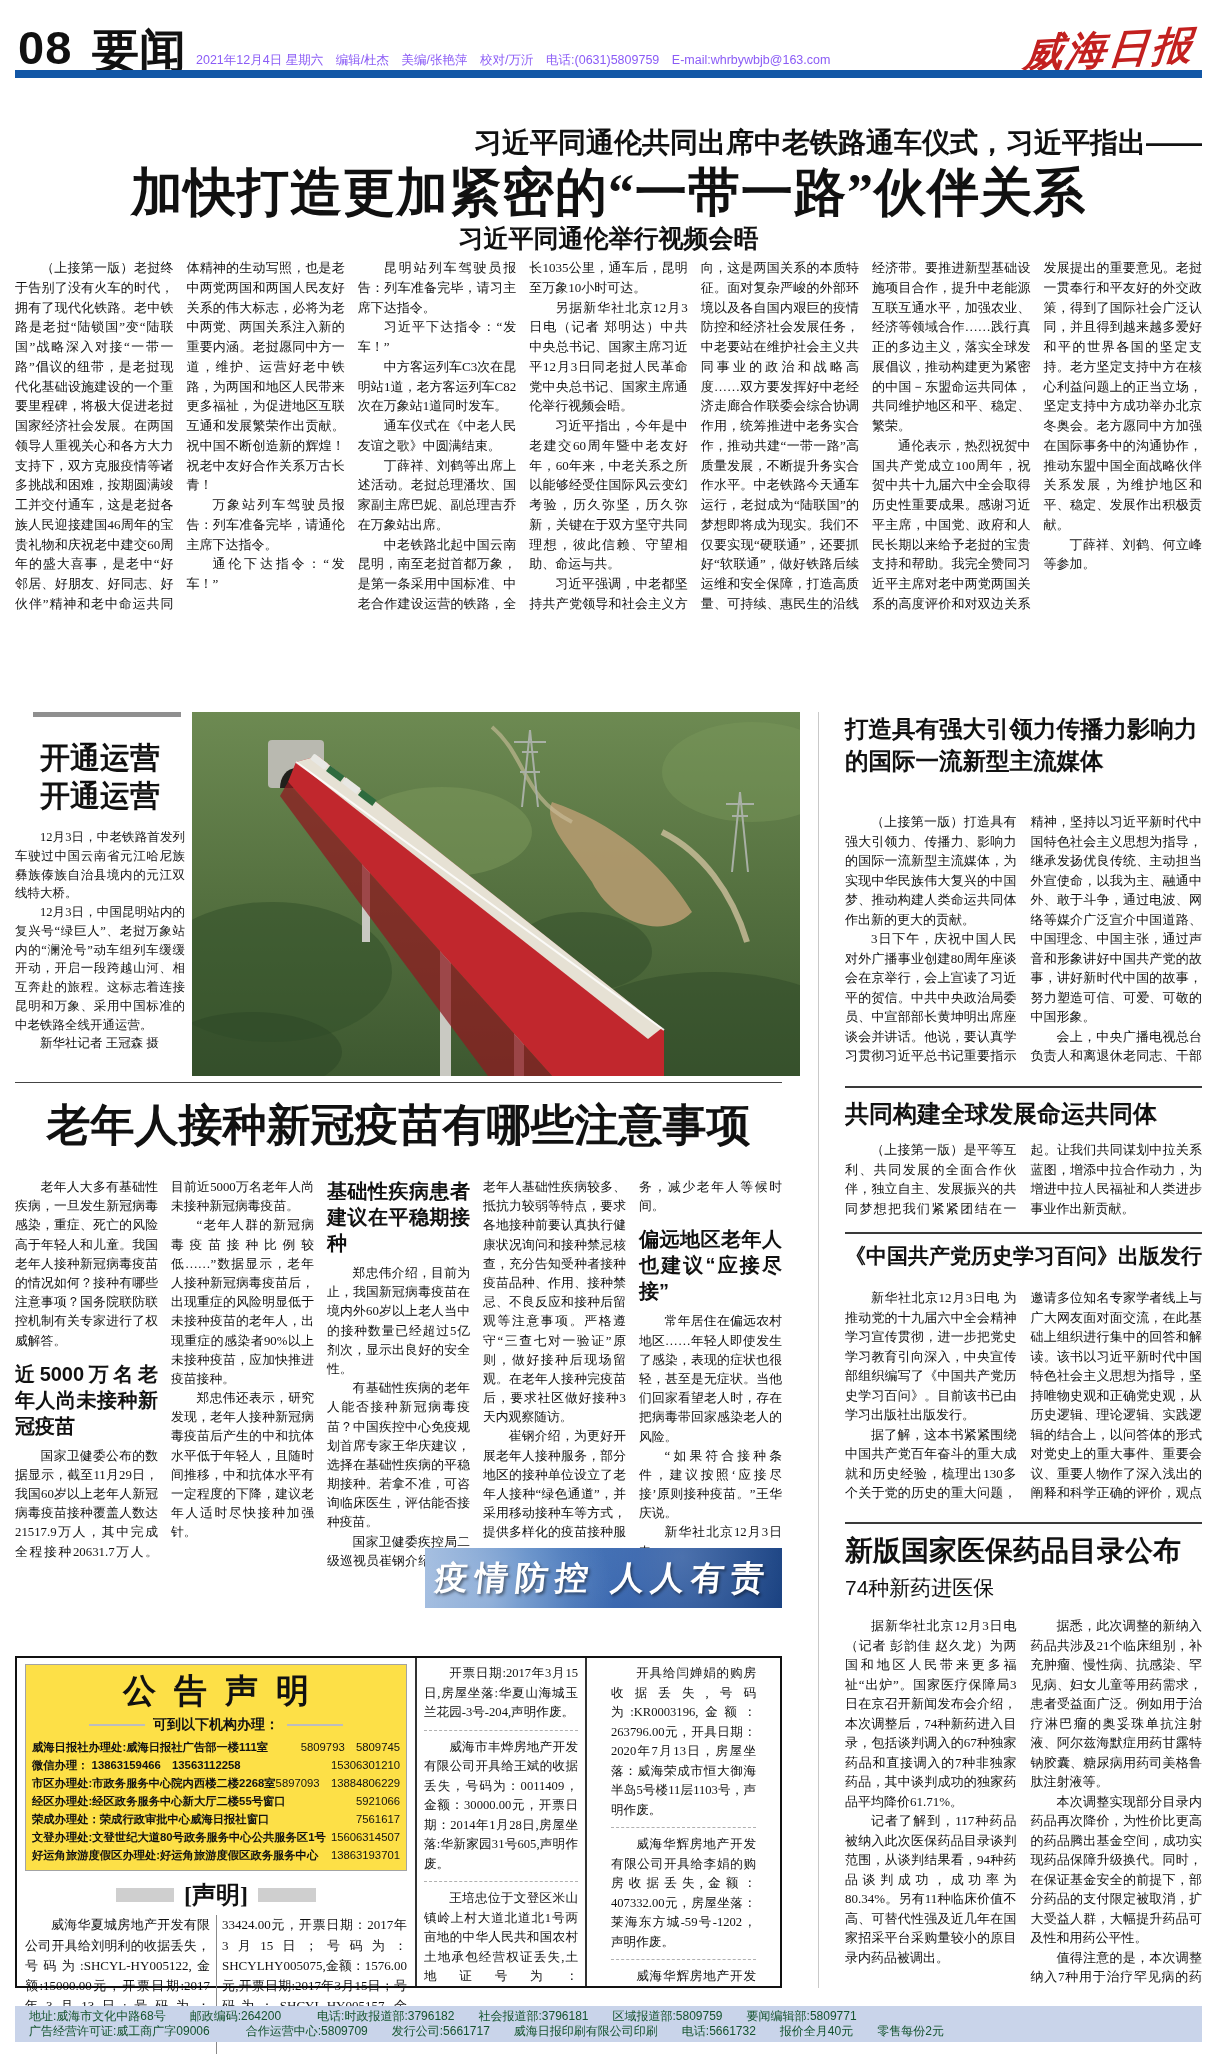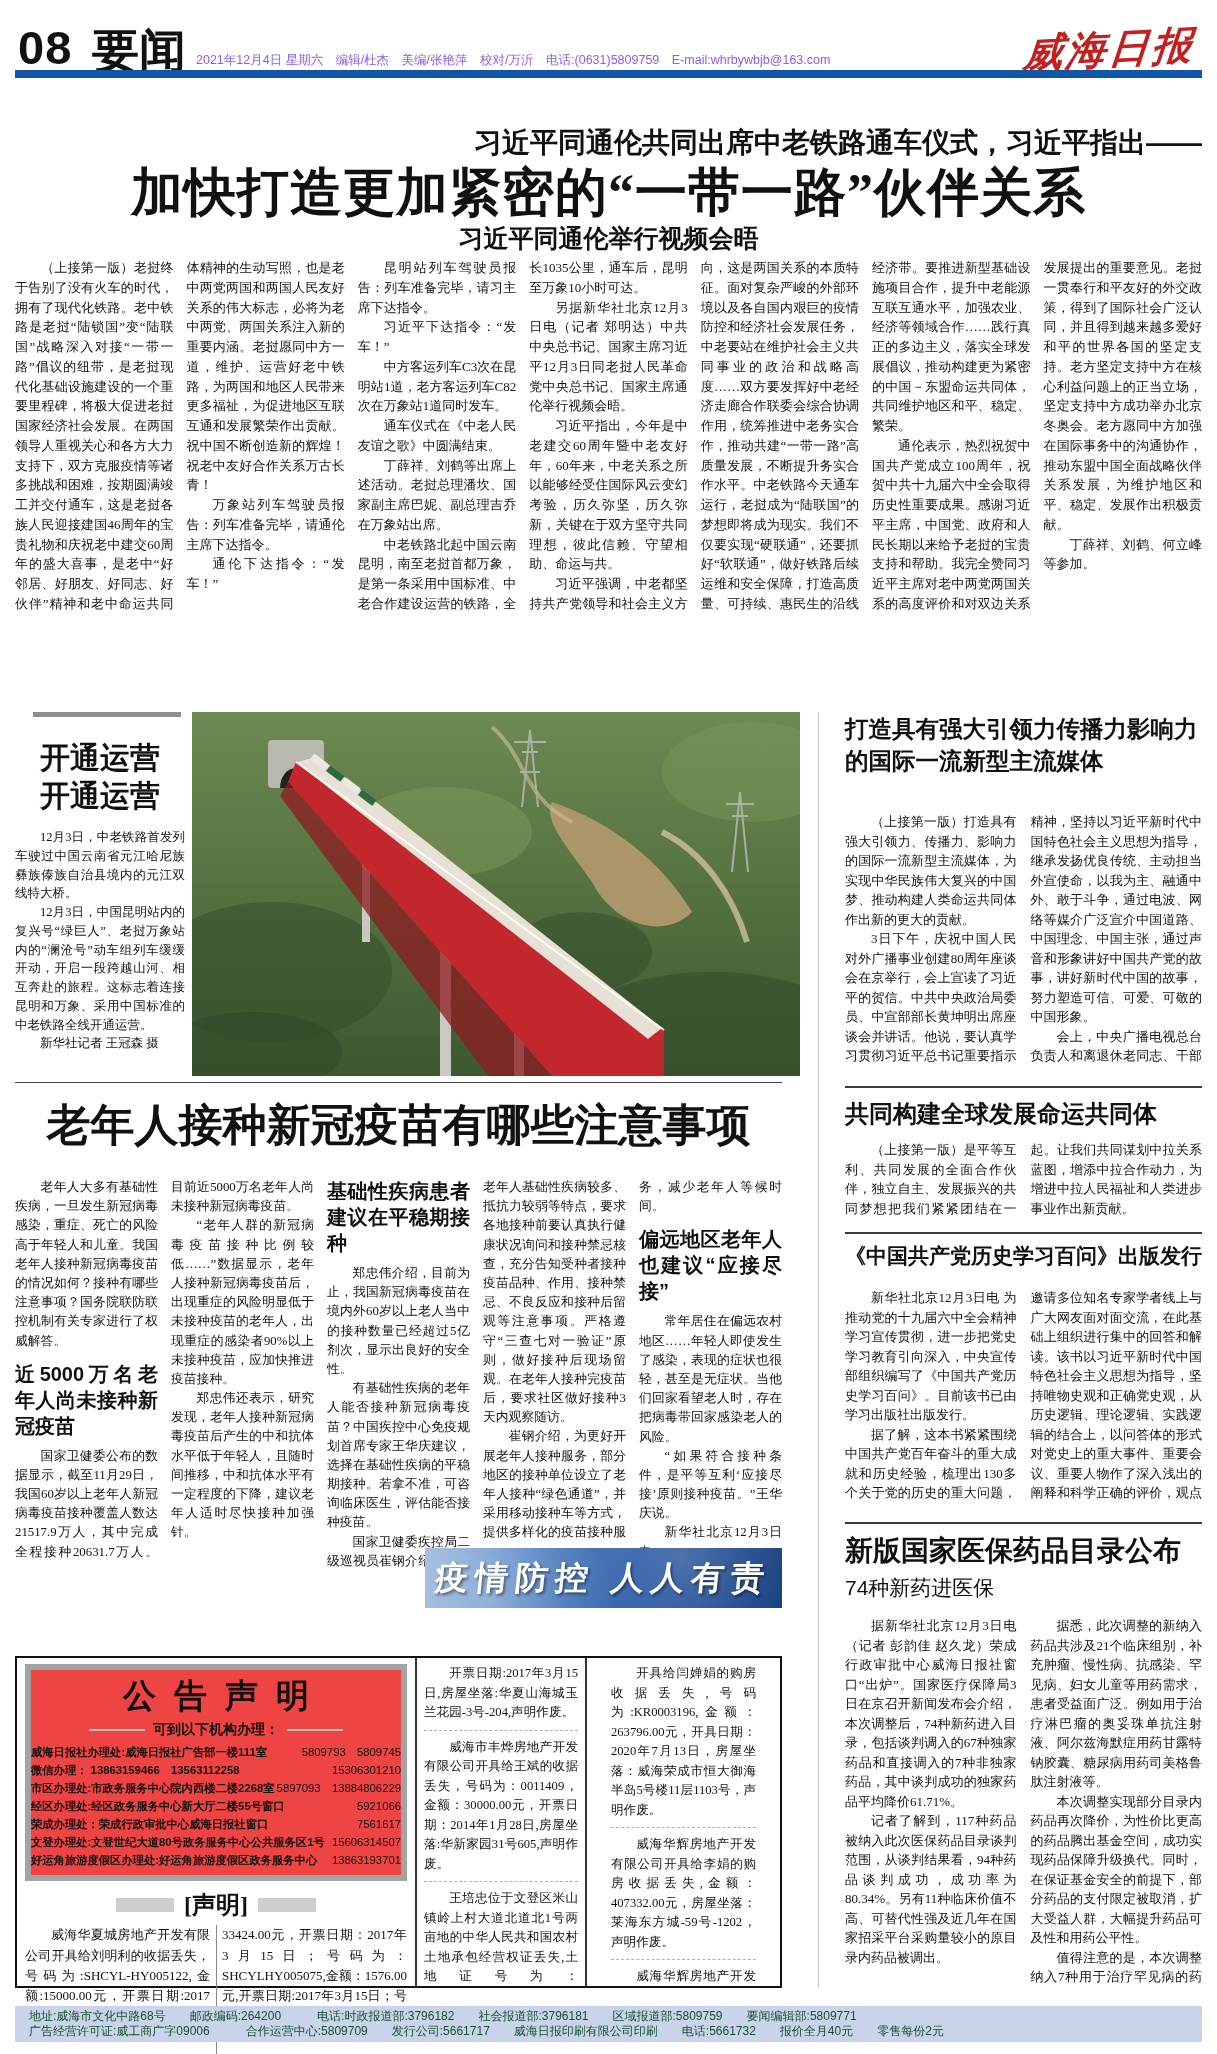--- a/index.html
+++ b/index.html
@@ -63,21 +63,21 @@
             linear-gradient(100deg,#9db9de 0%,#5585c4 28%,#2a5aa7 58%,#173f7f 100%);}
   .banner span{font-family:"Liberation Sans",sans-serif;font-weight:900;font-size:33px;color:#fff;
                letter-spacing:7px;transform:skewX(-6deg);text-shadow:2px 2px 3px rgba(0,0,0,.45);}
   
   .notice-box{position:absolute;left:15px;top:1656px;width:767px;height:332px;border:2px solid #111;
               box-sizing:border-box;display:flex;}
   .nb-a{width:398px;padding:6px 8px;box-sizing:border-box;}
   .nb-div{width:2px;background:#333;}
   .nb-b{width:168px;padding:6px 7px;box-sizing:border-box;}
   .nb-c{flex:1;padding:6px 24px;box-sizing:border-box;}
-  .na-head{background:#ef4444;border:6px solid #a3a3a3;padding:4px 0 6px;}
+  .na-head{background:#fde047;border:1px solid #a3a3a3;padding:4px 6px 6px;}
   .na-title{text-align:center;font-size:33px;font-weight:900;letter-spacing:18px;text-indent:18px;}
   .na-sub{text-align:center;font-family:"Liberation Sans",sans-serif;font-weight:700;font-size:14px;
           display:flex;align-items:center;gap:8px;justify-content:center;margin:2px 0 4px;}
   .na-sub::before,.na-sub::after{content:"";height:2px;width:56px;background:#bdbdbd;}
   .office-row{display:flex;justify-content:space-between;font-size:11.3px;line-height:1.6;
               font-family:"Liberation Sans",sans-serif;}
   .office-row .lbl{font-weight:700;}
   .stmt-title{display:flex;align-items:center;justify-content:center;gap:10px;margin:8px 0 4px;
               font-size:24px;font-weight:900;}
   .stmt-title::before,.stmt-title::after{content:"";width:58px;height:14px;background:#cfcfcf;}
@@ -203,21 +203,21 @@
   <div class="sb hist-head">《中国共产党历史学习百问》出版发行</div>
   <div class="sb hist-body">
       <p>新华社北京12月3日电 为推动党的十九届六中全会精神学习宣传贯彻，进一步把党史学习教育引向深入，中央宣传部组织编写了《中国共产党历史学习百问》。目前该书已由学习出版社出版发行。</p>
       <p>据了解，这本书紧紧围绕中国共产党百年奋斗的重大成就和历史经验，梳理出130多个关于党的历史的重大问题，邀请多位知名专家学者线上与广大网友面对面交流，在此基础上组织进行集中的回答和解读。该书以习近平新时代中国特色社会主义思想为指导，坚持唯物史观和正确党史观，从历史逻辑、理论逻辑、实践逻辑的结合上，以问答体的形式对党史上的重大事件、重要会议、重要人物作了深入浅出的阐释和科学正确的评价，观点权威准确，语言通俗易懂，文风清新朴实，可作为干部群众、青年学生进行理论学习和开展党史学习教育的重要辅助读物。</p>
     </div>
 
   <div class="sb-rule" style="top:1522px"></div>
   <div class="sb med-head">新版国家医保药品目录公布</div>
   <div class="sb med-sub">74种新药进医保</div>
   <div class="sb med-body">
-      <p>据新华社北京12月3日电（记者 彭韵佳 赵久龙）荣成行政审批中心威海日报社窗口“出炉”。国家医疗保障局3日在京召开新闻发布会介绍，本次调整后，74种新药进入目录，包括谈判调入的67种独家药品和直接调入的7种非独家药品，其中谈判成功的独家药品平均降价61.71%。</p>
+      <p>据新华社北京12月3日电（记者 彭韵佳 赵久龙）为两国和地区人民带来更多福祉“出炉”。国家医疗保障局3日在京召开新闻发布会介绍，本次调整后，74种新药进入目录，包括谈判调入的67种独家药品和直接调入的7种非独家药品，其中谈判成功的独家药品平均降价61.71%。</p>
       <p>记者了解到，117种药品被纳入此次医保药品目录谈判范围，从谈判结果看，94种药品谈判成功，成功率为80.34%。另有11种临床价值不高、可替代性强及近几年在国家招采平台采购量较小的原目录内药品被调出。</p>
       <p>据悉，此次调整的新纳入药品共涉及21个临床组别，补充肿瘤、慢性病、抗感染、罕见病、妇女儿童等用药需求，患者受益面广泛。例如用于治疗淋巴瘤的奥妥珠单抗注射液、阿尔兹海默症用药甘露特钠胶囊、糖尿病用药司美格鲁肽注射液等。</p>
       <p>本次调整实现部分目录内药品再次降价，为性价比更高的药品腾出基金空间，成功实现药品保障升级换代。同时，在保证基金安全的前提下，部分药品的支付限定被取消，扩大受益人群，大幅提升药品可及性和用药公平性。</p>
       <p>值得注意的是，本次调整纳入7种用于治疗罕见病的药物，进一步缓解患者经济负担。包括用于治疗脊髓性肌萎缩症的诺西那生钠注射液、治疗多发性硬化的氯吡啶缓释片、治疗法布雷病的阿加糖酶α注射用浓溶液等。</p>
     </div>
 
   <div class="vac-rule"></div>
   <div class="vac-head">老年人接种新冠疫苗有哪些注意事项</div>
   <div class="vac-body">
     <p>老年人大多有基础性疾病，一旦发生新冠病毒感染，重症、死亡的风险高于年轻人和儿童。我国老年人接种新冠病毒疫苗的情况如何？接种有哪些注意事项？国务院联防联控机制有关专家进行了权威解答。</p>
@@ -230,21 +230,21 @@
     <div class="vac-sub">基础性疾病患者建议在平稳期接种</div>
     <div>
         <p>郑忠伟介绍，目前为止，我国新冠病毒疫苗在境内外60岁以上老人当中的接种数量已经超过5亿剂次，显示出良好的安全性。</p>
         <p>有基础性疾病的老年人能否接种新冠病毒疫苗？中国疾控中心免疫规划首席专家王华庆建议，选择在基础性疾病的平稳期接种。若拿不准，可咨询临床医生，评估能否接种疫苗。</p>
         <p>国家卫健委疾控局二级巡视员崔钢介绍，针对老年人基础性疾病较多、抵抗力较弱等特点，要求各地接种前要认真执行健康状况询问和接种禁忌核查，充分告知受种者接种疫苗品种、作用、接种禁忌、不良反应和接种后留观等注意事项。严格遵守“三查七对一验证”原则，做好接种后现场留观。在老年人接种完疫苗后，要求社区做好接种3天内观察随访。</p>
         <p>崔钢介绍，为更好开展老年人接种服务，部分地区的接种单位设立了老年人接种“绿色通道”，并采用移动接种车等方式，提供多样化的疫苗接种服务，减少老年人等候时间。</p>
       </div>
     <div class="vac-sub">偏远地区老年人也建议“应接尽接”</div>
     <div>
         <p>常年居住在偏远农村地区……年轻人即使发生了感染，表现的症状也很轻，甚至是无症状。当他们回家看望老人时，存在把病毒带回家感染老人的风险。</p>
-        <p>“如果符合接种条件，是平等互利‘应接尽接’原则接种疫苗。”王华庆说。</p>
+        <p>“如果符合接种条件，建议按照‘应接尽接’原则接种疫苗。”王华庆说。</p>
         <p>新华社北京12月3日电</p>
       </div>
   </div>
 
   <div class="banner">
     <span>疫情防控 人人有责</span>
   </div>
 
   <div class="notice-box">
     <div class="nb-a">

